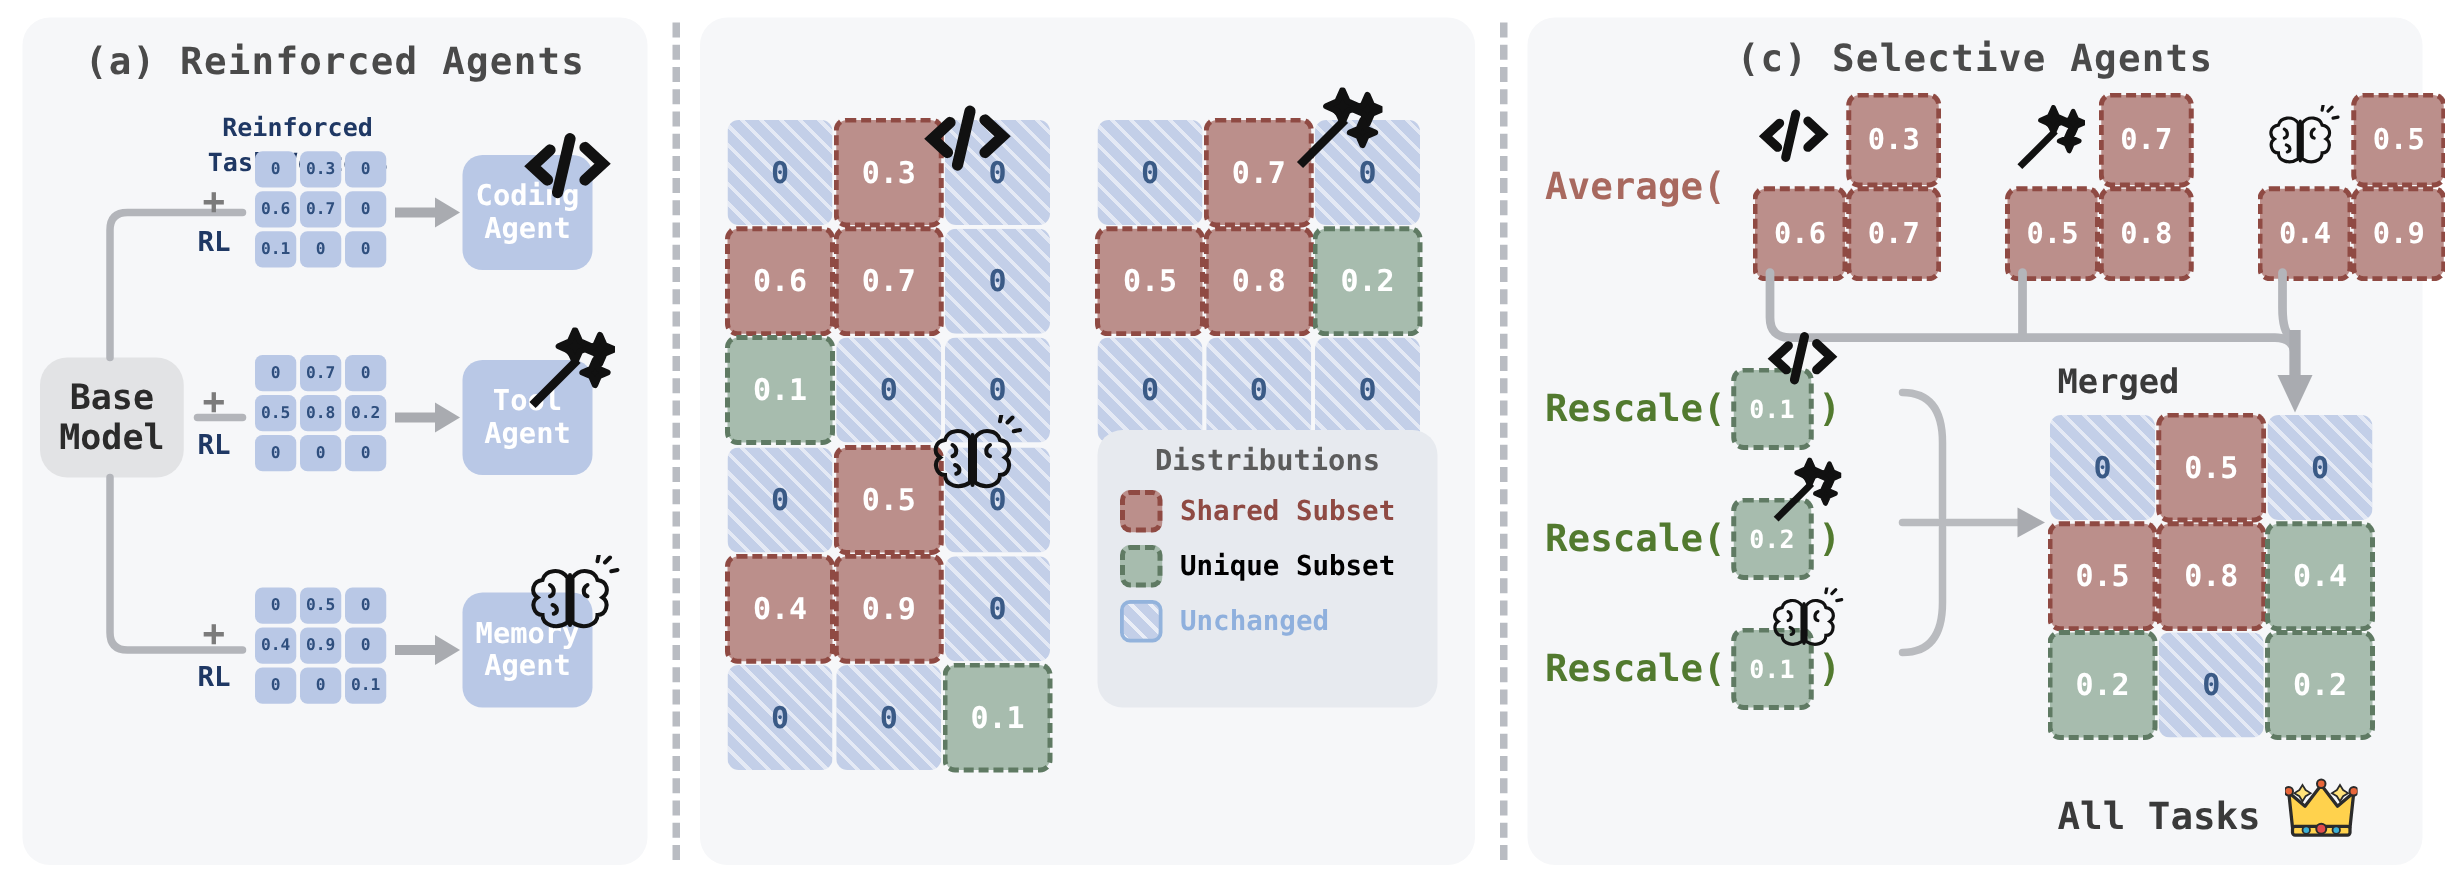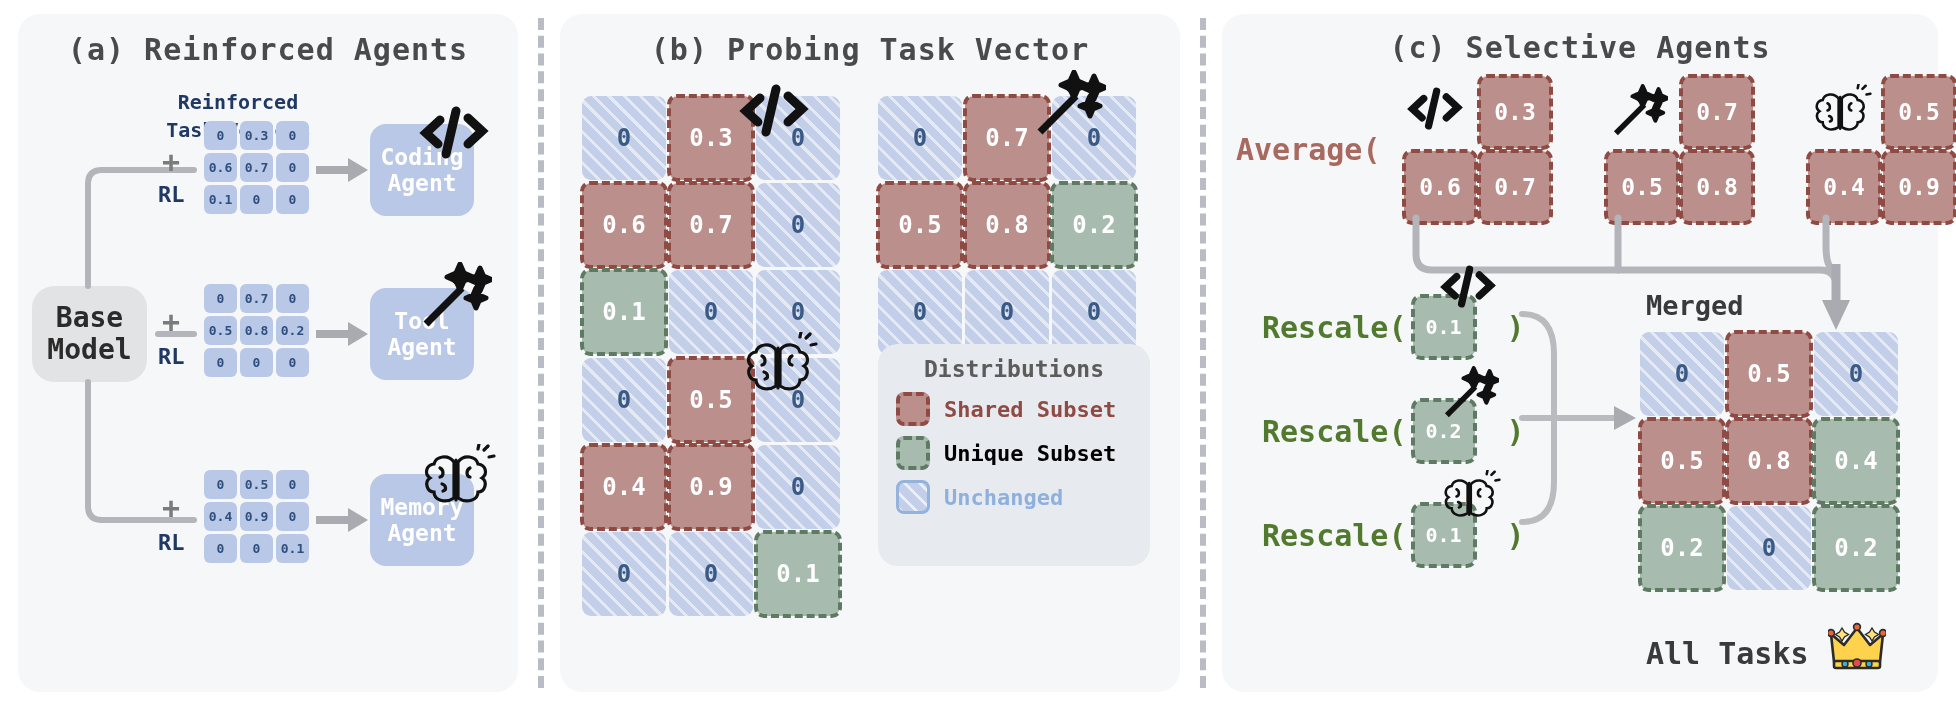--- a/index.html
+++ b/index.html
@@ -90,21 +90,21 @@
   .sw-unchanged{background:#c3cfe8;border:3px solid #93b3dc;
     background-image:repeating-linear-gradient(45deg,
        rgba(255,255,255,.65) 0 3px, rgba(0,0,0,0) 3px 11px);}
   .legend-text{font-size:22px;font-weight:bold;}
   .t-shared{color:#8f4a43;}
   .t-unique{color:#000000;}
   .t-unchanged{color:#8fb0dd;}
 
   .fn-label{position:absolute;font-size:30px;font-weight:bold;white-space:nowrap;}
   .fn-avg{color:#a8695f;}
-  .fn-rescale{color:#527a2f;margin-left:26px;}
+  .fn-rescale{color:#527a2f;}
 
   .merged-label{position:absolute;font-size:27px;font-weight:bold;color:#3a3a3a;}
   .alltasks{position:absolute;font-size:30px;font-weight:bold;color:#3a3a3a;white-space:nowrap;}
 
   svg.connector{position:absolute;overflow:visible;}
   .icon{position:absolute;}
 </style>
 </head>
 <body>
 
@@ -215,21 +215,20 @@
         <path d="M52,24 C48,26 48,32 52,33"></path>
         <path d="M24,40 C28,41 29,46 25,47"></path>
         <path d="M66,6 L70,2"></path>
           <path d="M60,5 L61,0"></path>
           <path d="M71,13 L76,12"></path>
       </g>
     </svg>
   </div>
 
   <div class="panel" id="panel-b">
-    <div class="panel-title" style="top:18px;">(b) Probing Task Vector</div>
 
     <div id="pb-m0" style="position:absolute;left:22px;top:82px;">
         <div class="grid" style="grid-template-columns: repeat(3, 84px); grid-template-rows: repeat(3, 84px); gap: 3px; position: relative;">
           <div class="cell c-unchanged" style="font-size: 24px;">0</div>
           <div class="cell c-shared" style="font-size: 24px;">0.3</div>
           <div class="cell c-unchanged" style="font-size: 24px;">0</div>
           <div class="cell c-shared" style="font-size: 24px;">0.6</div>
           <div class="cell c-shared" style="font-size: 24px;">0.7</div>
           <div class="cell c-unchanged" style="font-size: 24px;">0</div>
           <div class="cell c-unique" style="font-size: 24px;">0.1</div>

